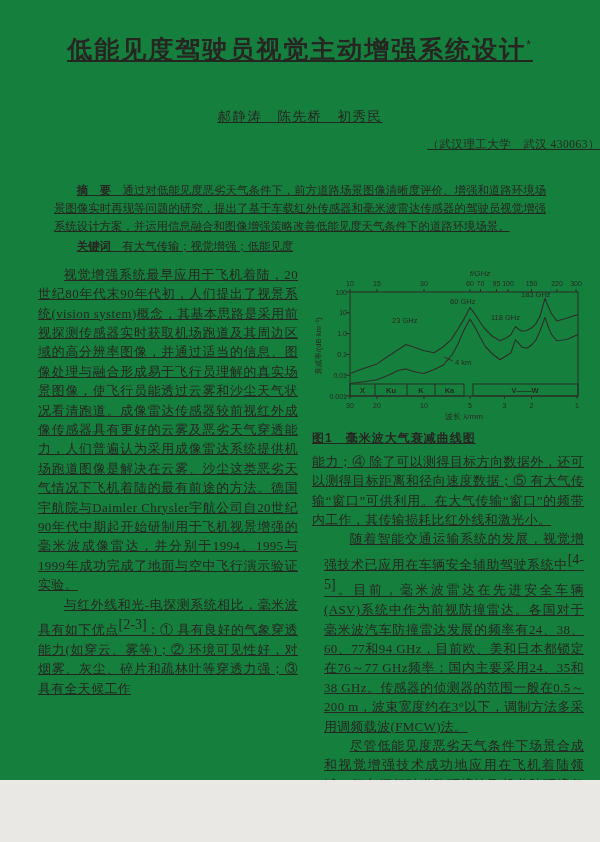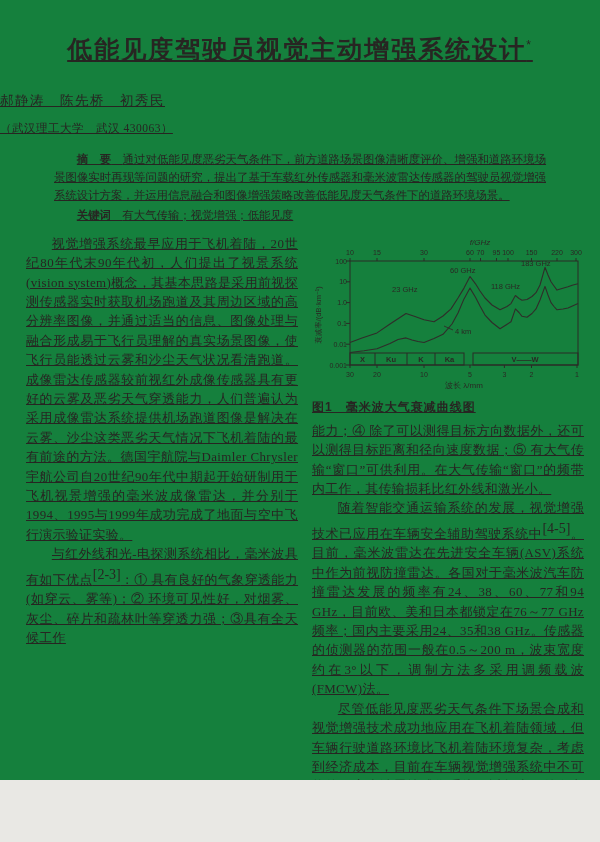--- a/index.html
+++ b/index.html
@@ -8,34 +8,34 @@
     background:#15803d;color:#272522;
     font-family:"Liberation Serif","DejaVu Serif",serif;
     text-decoration:underline;
   }
   .title{
     text-align:center;padding-top:28px;margin:0 30px;
     font-family:"Liberation Sans","DejaVu Sans",sans-serif;
     font-weight:bold;font-size:25px;letter-spacing:2px;line-height:34px;
   }
   .title sup{font-size:12px;font-weight:normal;}
-  .authors{margin-top:26px;font-size:13.5px;letter-spacing:1.5px;}
-  .affil{text-align:left;margin-top:11px;font-size:11.5px;letter-spacing:.5px;}
-  .abstract{margin:15px 54px 0 54px;font-size:11.4px;line-height:17.8px;text-align:justify;text-indent:2em;}
+  .authors{text-align:center;margin-top:42px;font-size:13.5px;letter-spacing:1.5px;}
+  .affil{text-align:right;margin-top:11px;font-size:11.5px;letter-spacing:.5px;}
+  .abstract{margin:30px 54px 0 54px;font-size:11.4px;line-height:17.8px;text-align:justify;text-indent:2em;}
   .blbl{font-family:"Liberation Sans","DejaVu Sans",sans-serif;font-weight:bold;}
   .metaline{margin:1px 54px 0 54px;font-size:11.4px;line-height:19px;text-indent:2em;}
   .cols{display:flex;gap:14px;margin:10px 22px 0 26px;}
   .col{width:272px;flex:0 0 272px;}
   .sechead{
     font-family:"Liberation Sans","DejaVu Sans",sans-serif;font-weight:bold;
     font-size:15.5px;margin:2px 0 10px 0;letter-spacing:1px;
   }
   .sechead .secnum{margin-right:1.1em;}
   .para{margin:0;font-size:12.9px;line-height:19.4px;text-align:justify;letter-spacing:.4px;}
-  .para.ind{text-indent:2em;}
+  .para.ind{text-indent:2em;margin-left:12px;}
   .para sup{font-size:14px;letter-spacing:0;}
   .figure{margin:0 0 6px 0;}
   .figcap{
     text-align:left;font-size:12px;margin-top:2px;letter-spacing:1px;
     font-family:"Liberation Sans","DejaVu Sans",sans-serif;font-weight:600;
   }
   svg text{font-family:"Liberation Sans","DejaVu Sans",sans-serif;fill:#2a2824;}
 </style>
 </head>
 <body>

